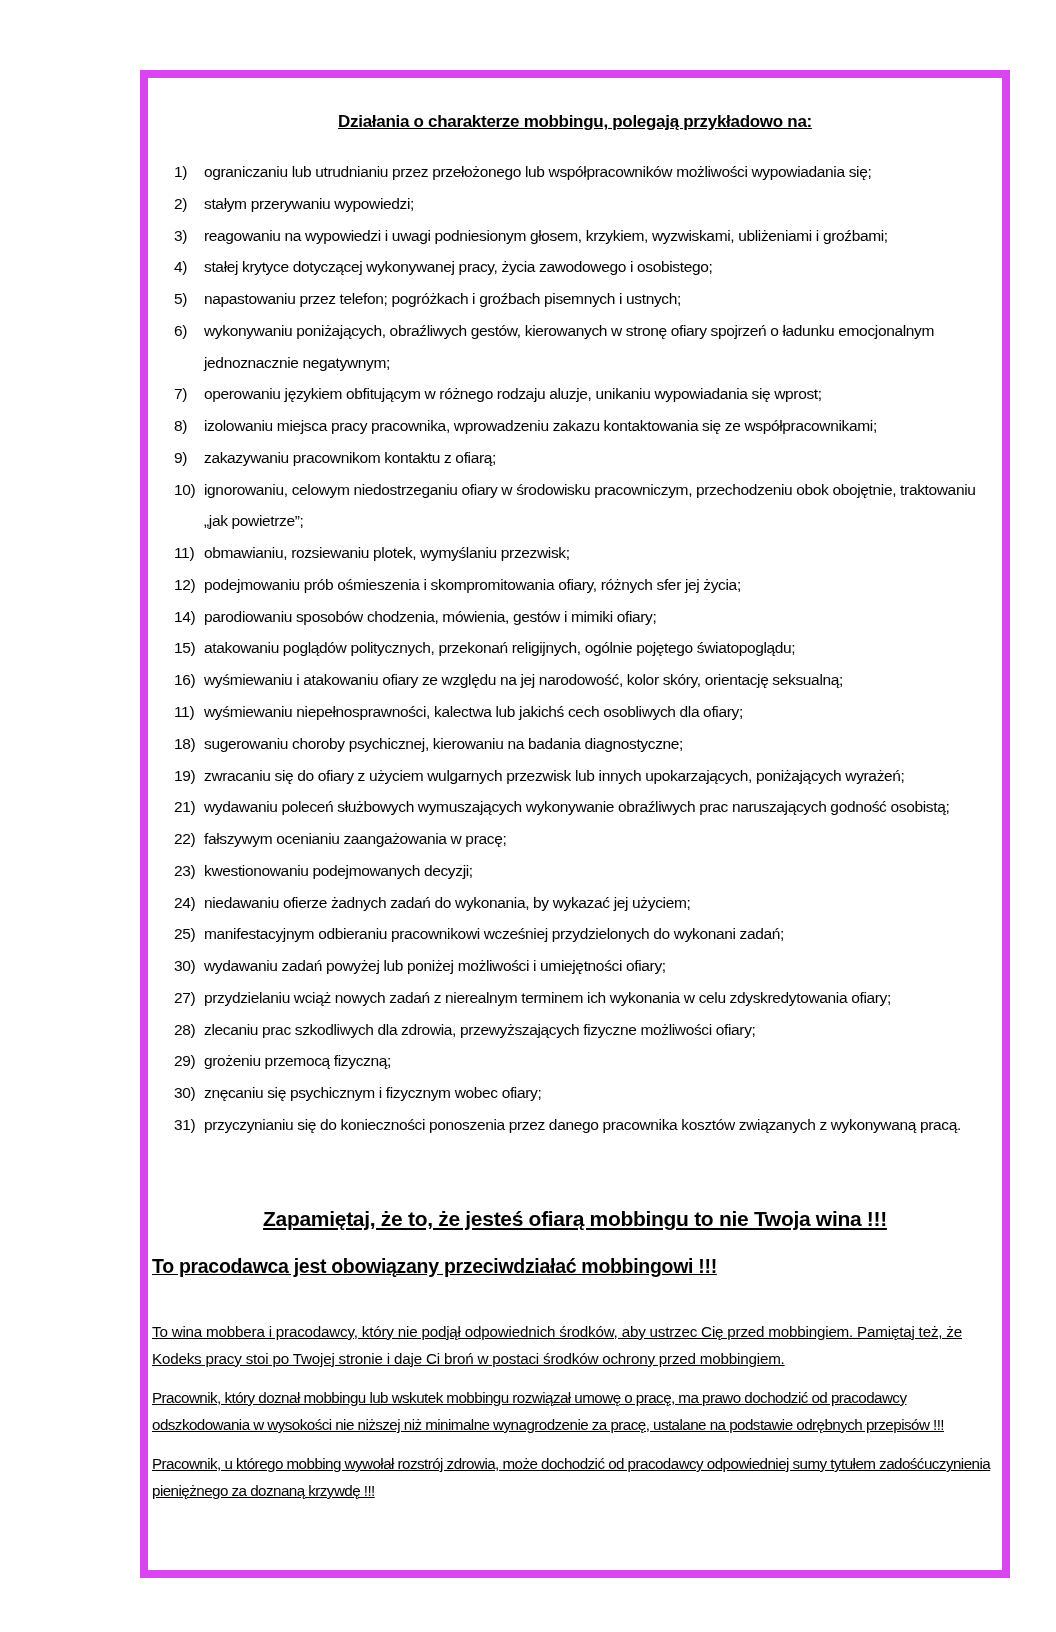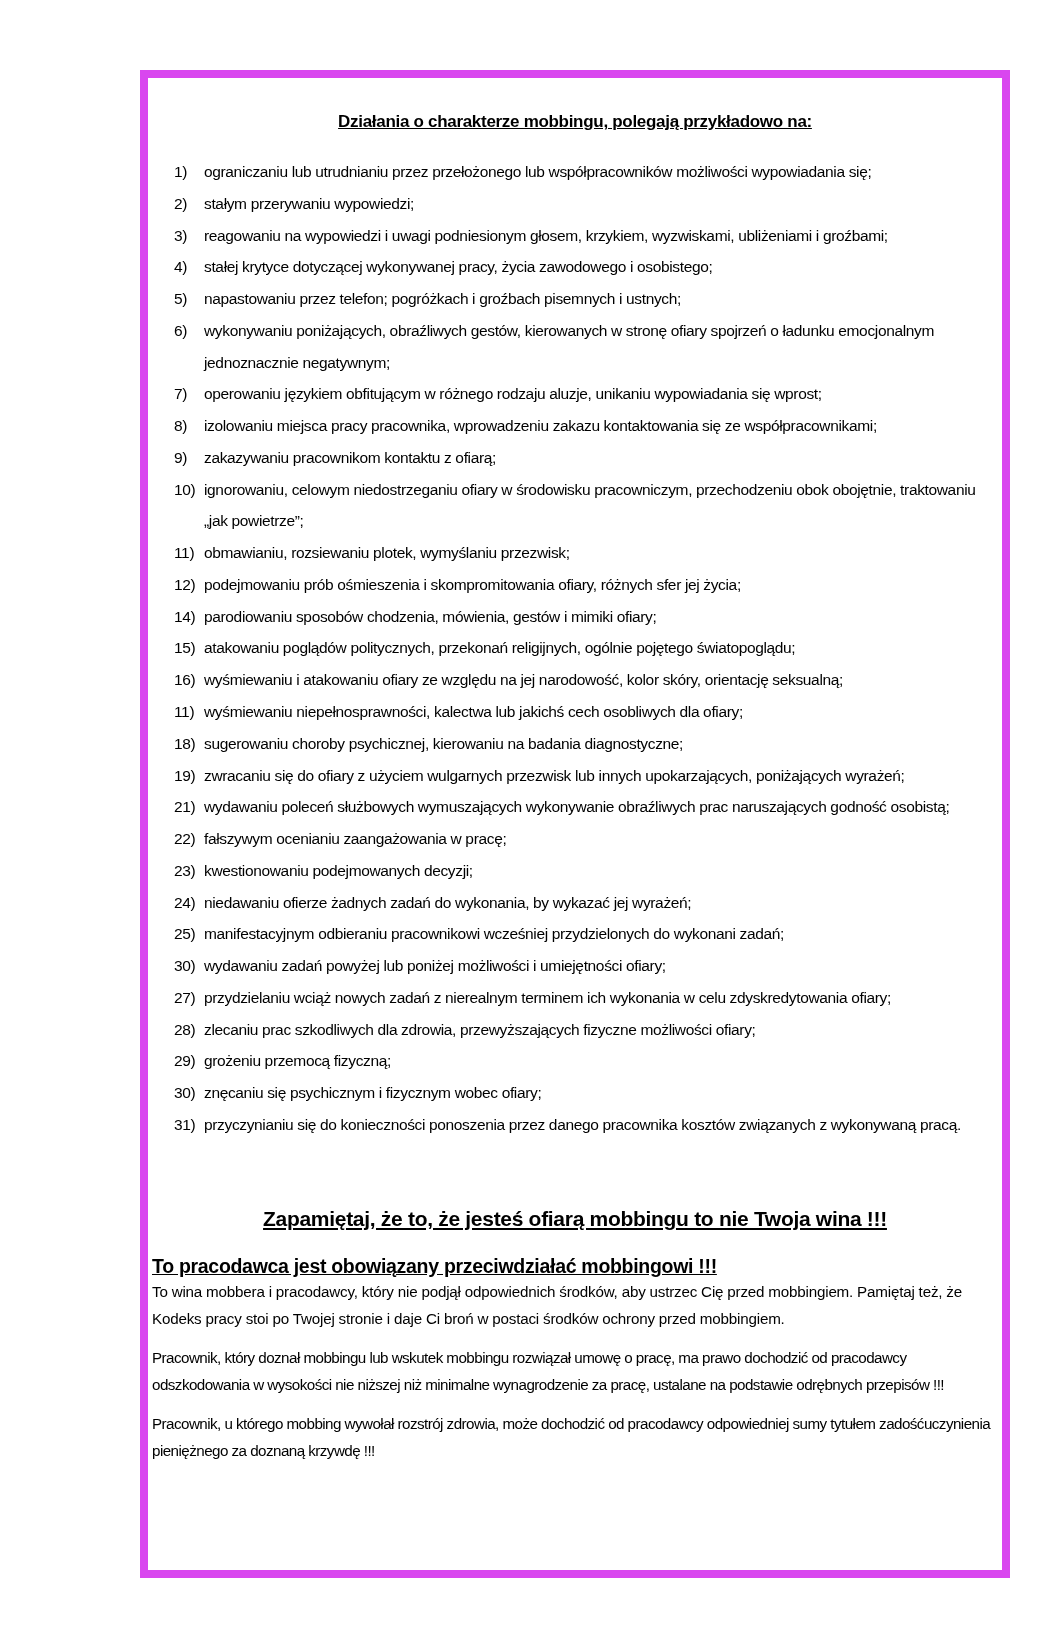--- a/index.html
+++ b/index.html
@@ -61,20 +61,22 @@
   }
   .emphasis-2 {
     text-align: left;
     font-size: 19.5px;
     font-weight: bold;
     text-decoration: underline;
     letter-spacing: -0.3px;
     margin: 24px 0 0 0;
   }
   .paras {
+    margin-top: 40px;
+    text-decoration: underline;
   }
   .paras p {
     margin: 0 0 12px 0;
     font-size: 15.2px;
     line-height: 1.78;
     letter-spacing: -0.2px;
   }
   .paras p.condensed {
     letter-spacing: -0.55px;
   }
@@ -190,21 +192,21 @@
         <span class="txt">fałszywym ocenianiu zaangażowania w pracę;</span>
       </li>
 
       <li>
         <span class="num">23)</span>
         <span class="txt">kwestionowaniu podejmowanych decyzji;</span>
       </li>
 
       <li>
         <span class="num">24)</span>
-        <span class="txt">niedawaniu ofierze żadnych zadań do wykonania, by wykazać jej wyrażeń;</span>
+        <span class="txt">niedawaniu ofierze żadnych zadań do wykonania, by wykazać jej użyciem;</span>
       </li>
 
       <li>
         <span class="num">25)</span>
         <span class="txt">manifestacyjnym odbieraniu pracownikowi wcześniej przydzielonych do wykonani zadań;</span>
       </li>
 
       <li>
         <span class="num">30)</span>
         <span class="txt">wydawaniu zadań powyżej lub poniżej możliwości i umiejętności ofiary;</span>

